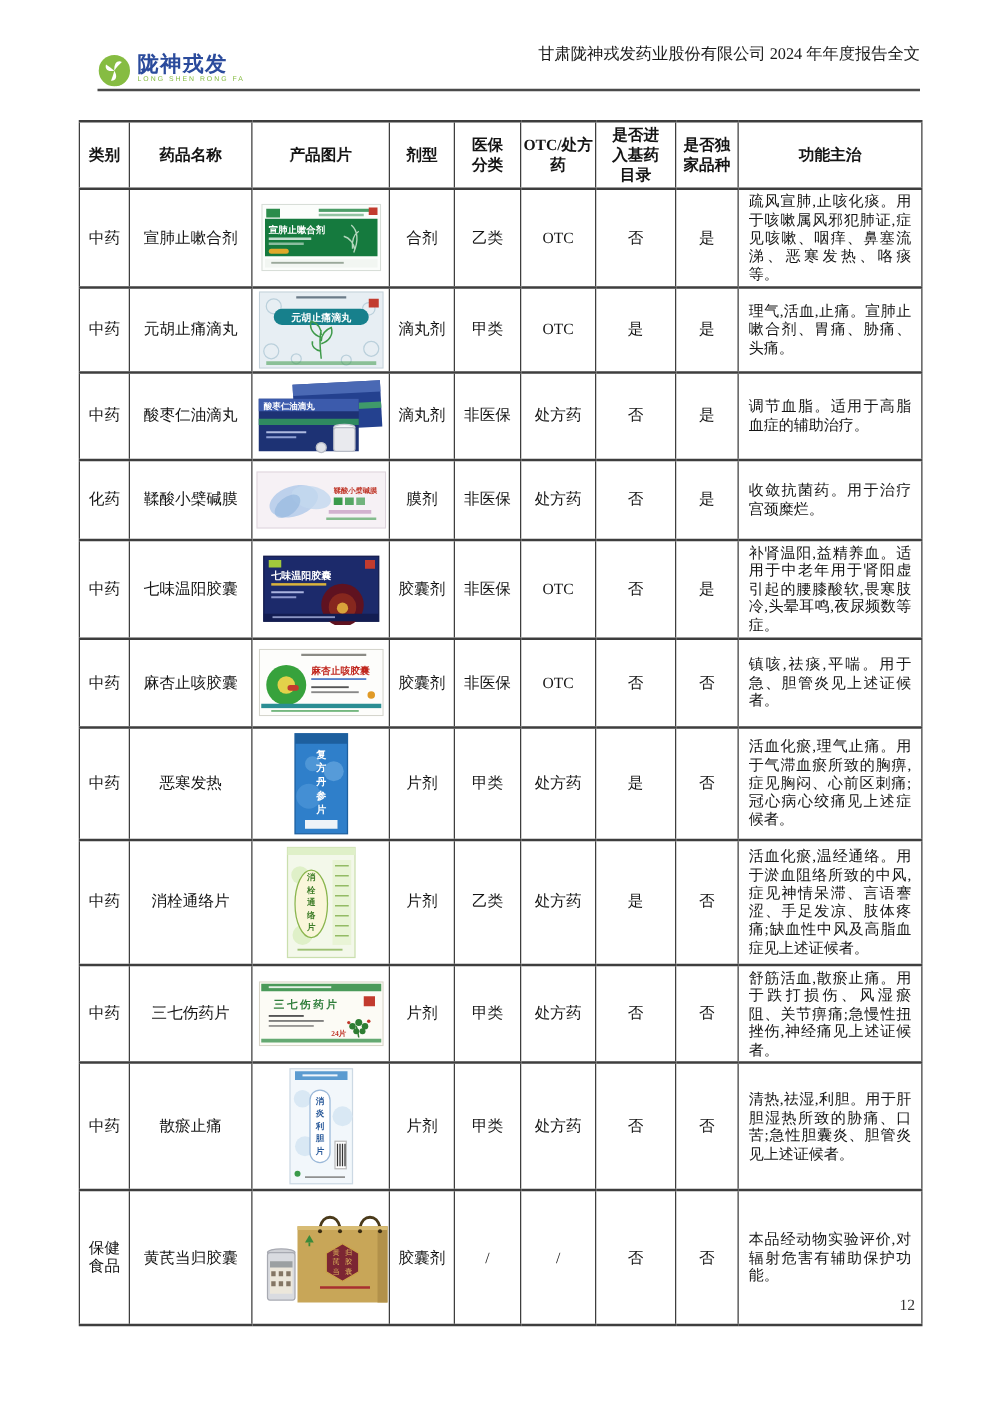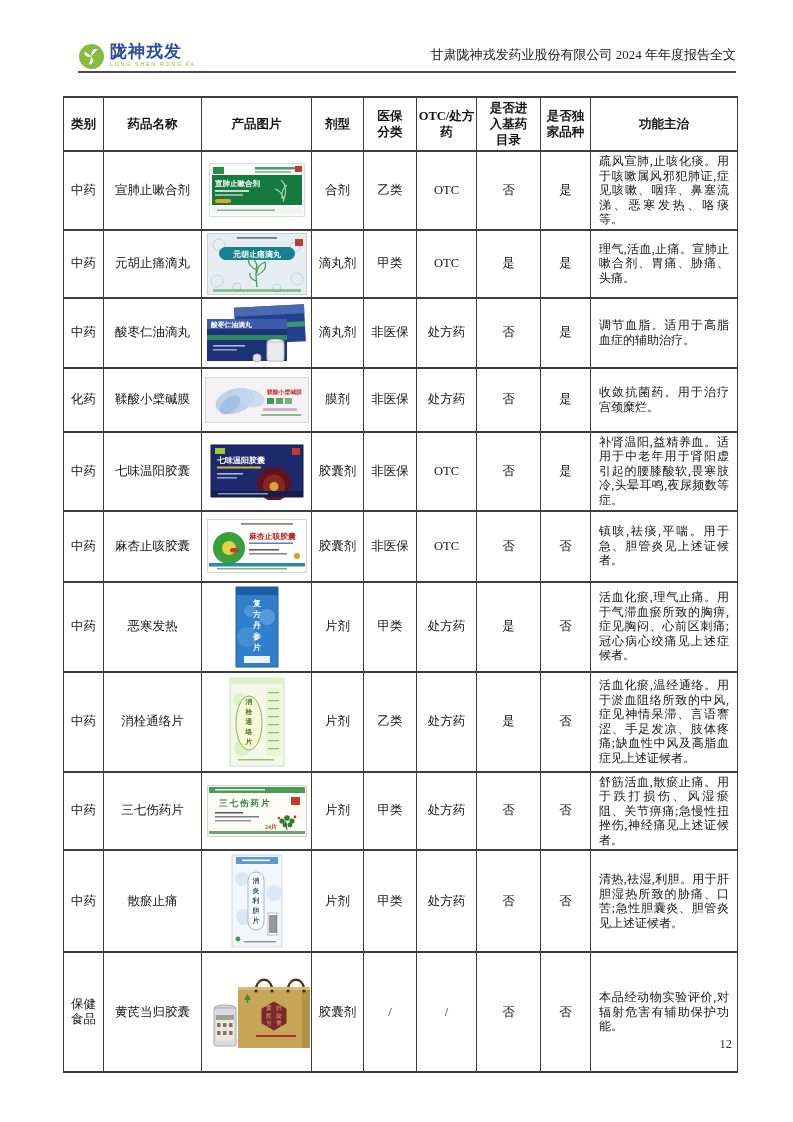--- a/index.html
+++ b/index.html
@@ -9,21 +9,21 @@
 
   
   .hdr{position:absolute;top:38px;left:78px;right:57px;height:32px;
        display:flex;justify-content:space-between;align-items:flex-end;}
   .logo{display:flex;align-items:flex-start;gap:5px;}
   .logo-txt{display:flex;flex-direction:column;line-height:1;}
   .logo-cn{font-family:"Liberation Sans","DejaVu Sans",sans-serif;
            font-weight:bold;font-size:17px;letter-spacing:1px;color:#2b4b9c;}
   .logo-en{font-family:"Liberation Sans","DejaVu Sans",sans-serif;
            font-size:5.5px;letter-spacing:1.6px;color:#86bc42;margin-top:2px;}
-  .hdr-title{font-size:13px;color:#1a1a1a;padding-bottom:6px;}
+  .hdr-title{font-size:13px;color:#1a1a1a;padding-bottom:18px;}
   .hdr-rule{position:absolute;top:71px;left:78px;right:57px;height:2px;background:#4a4a4a;}
 
   
   table.products{position:absolute;top:96px;left:63px;width:674px;
        border-collapse:collapse;table-layout:fixed;}
   .products th,.products td{border:1px solid #3e3e3e;border-top:2px solid #3e3e3e;
        border-bottom:2px solid #3e3e3e;vertical-align:middle;overflow:hidden;}
   .products th{font-size:12.5px;font-weight:bold;text-align:center;
        line-height:16px;white-space:pre-line;padding:2px 1px;}
   .products td{font-size:12.5px;text-align:center;line-height:15px;padding:1px 2px;}
@@ -368,21 +368,21 @@
    <rect x="14" y="88" width="32" height="1.4" fill="#777777" opacity="0.8"></rect>
             </svg>
           </td>
           <td>片剂</td>
           <td>甲类</td>
           <td>处方药</td>
           <td>否</td>
           <td>否</td>
           <td class="ind">清热,祛湿,利胆。用于肝胆湿热所致的胁痛、口苦;急性胆囊炎、胆管炎见上述证候者。</td>
         </tr>
-        <tr style="height: 120px;">
+        <tr style="height: 108px;">
           <td>保健食品</td>
           <td>黄芪当归胶囊</td>
           <td class="pic">
             <svg width="112" height="80" viewBox="0 0 112 80">
    <path d="M52 16 C54 5 66 5 68 16" stroke="#4a3a1a" stroke-width="2.4" fill="none"></path>
    <path d="M84 16 C86 5 98 5 100 16" stroke="#4a3a1a" stroke-width="2.4" fill="none"></path>
    <rect x="34" y="15" width="72" height="61" fill="#c8a658"></rect>
    <rect x="98" y="15" width="8" height="61" fill="#b2914a"></rect>
    <rect x="34" y="15" width="72" height="3" fill="#d8bc74"></rect>
    <circle cx="52" cy="19" r="1.6" fill="#3a2c12"></circle>

